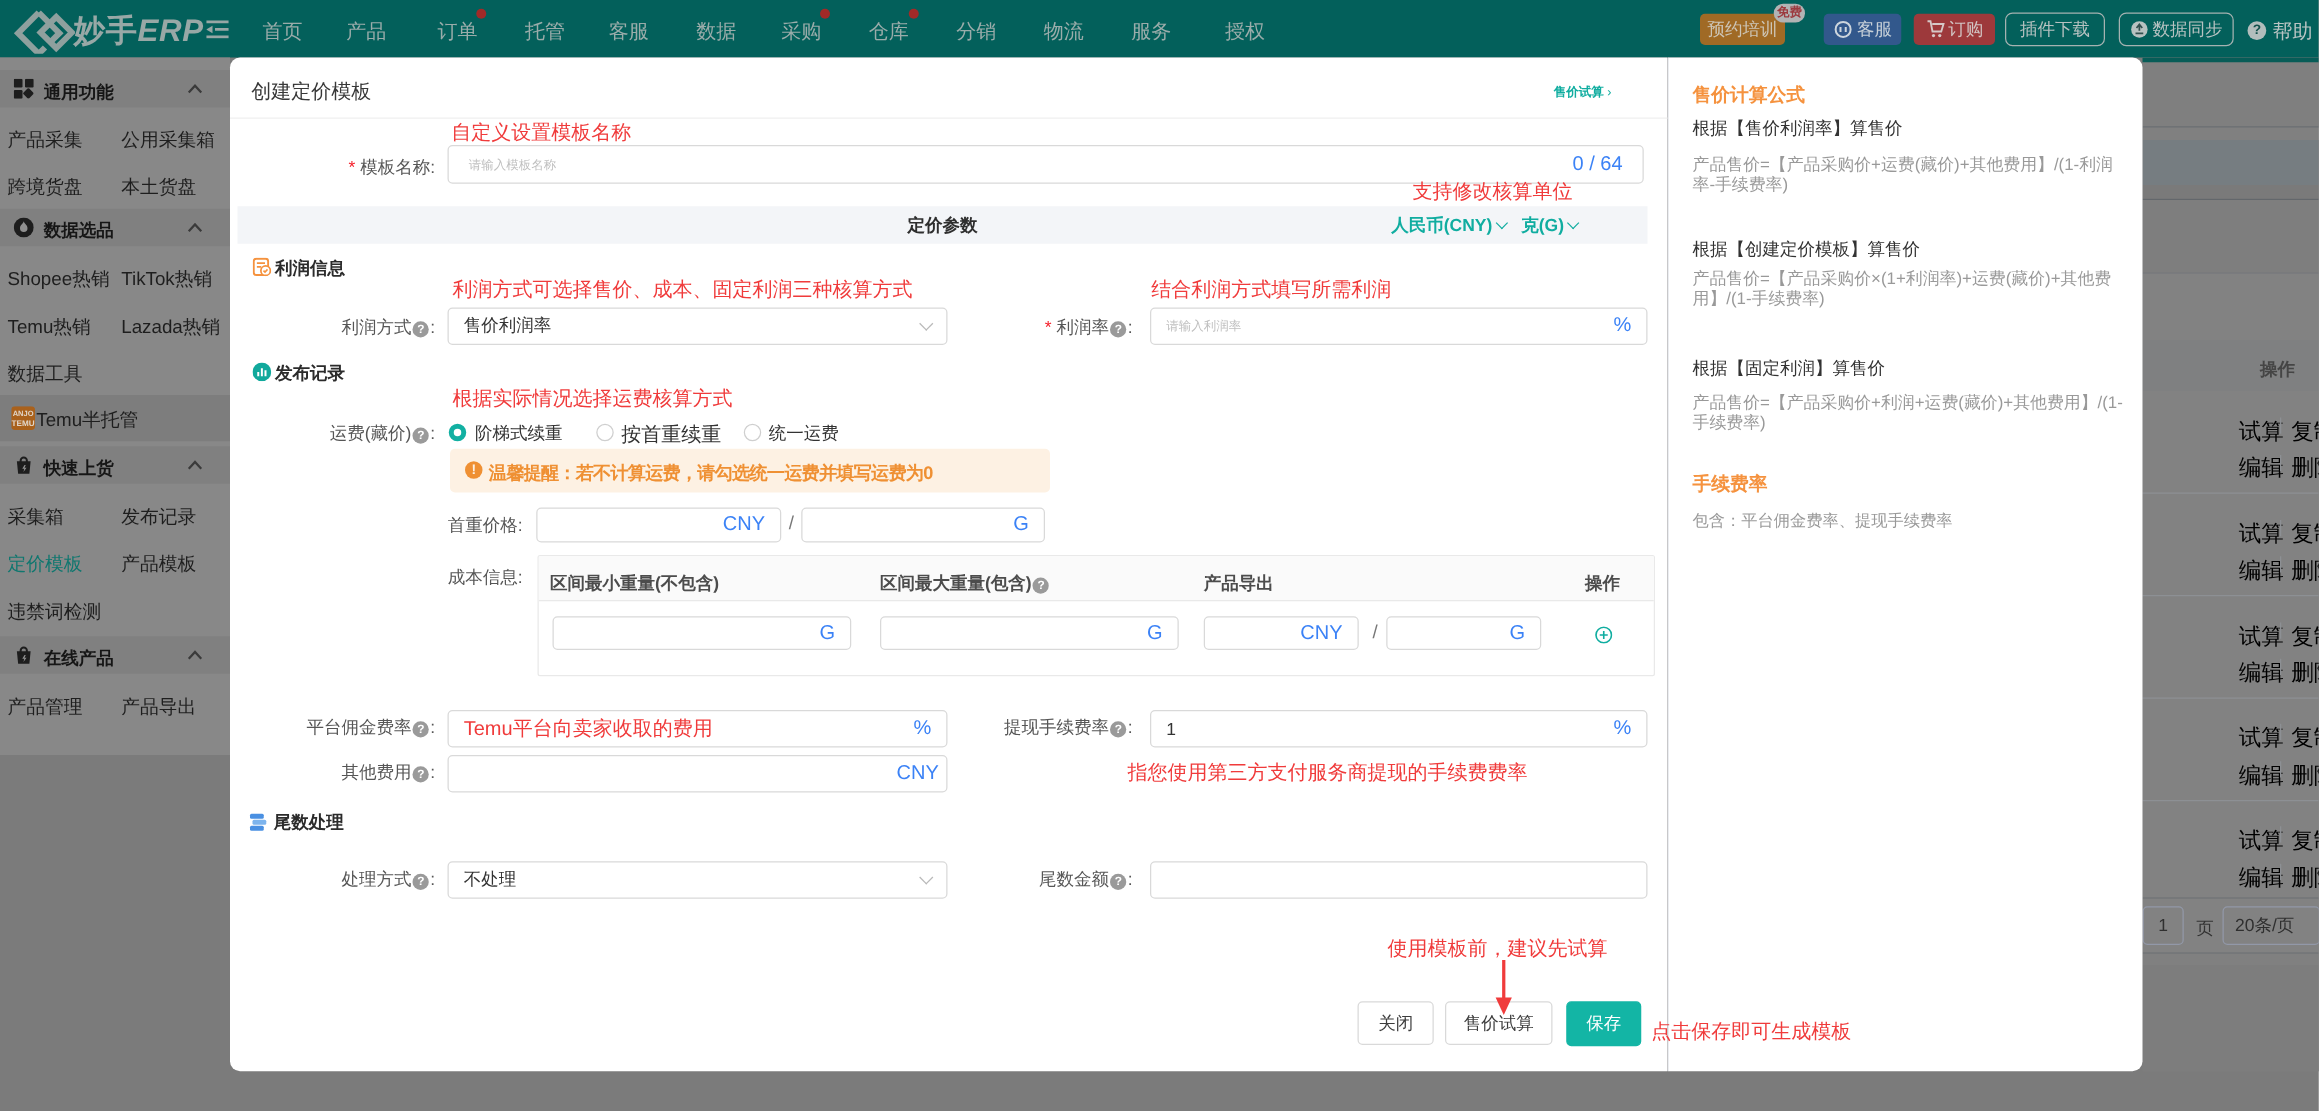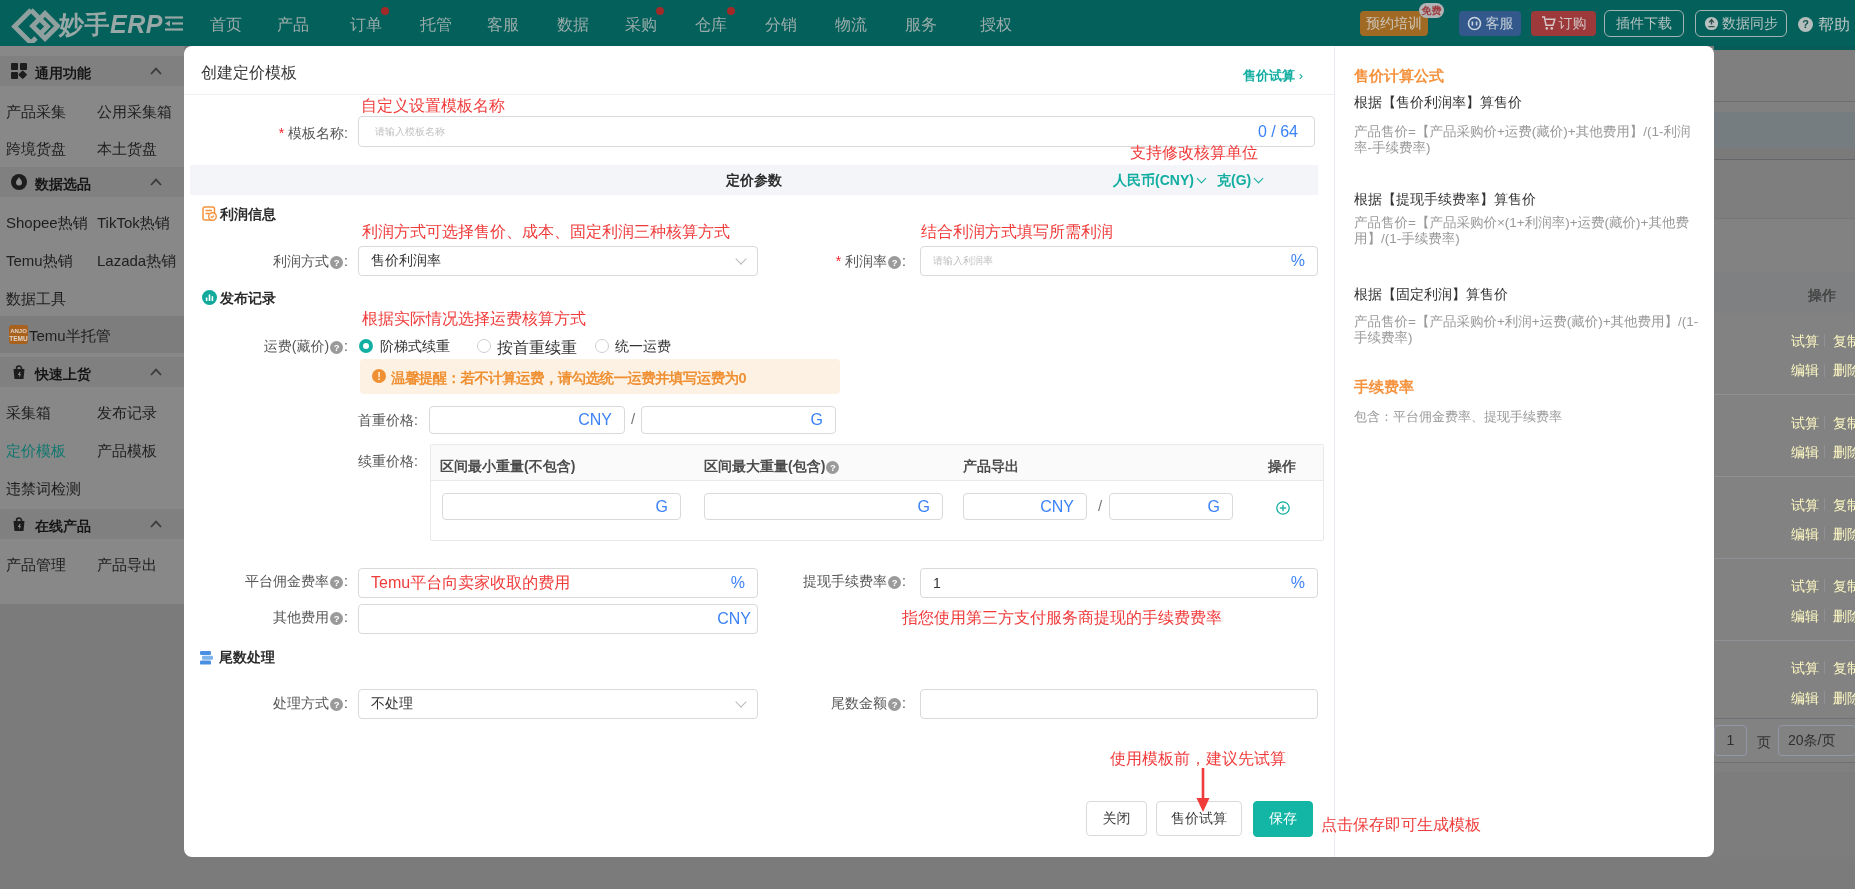--- a/index.html
+++ b/index.html
@@ -7,21 +7,21 @@
 .ab{position:absolute}
 .lbl{position:absolute;font-size:14px;color:#565656;text-align:right;white-space:nowrap}
 .inp{position:absolute;background:#fff;border:1px solid #d9d9d9;border-radius:4px;display:flex;align-items:center;white-space:nowrap}
 .ph{color:#bfbfbf;font-size:10px}
 .sfx{color:#3b82f6;font-size:16px;margin-left:auto}
 .red{position:absolute;color:#f03b3b;font-size:16px;white-space:nowrap}
 .sect{position:absolute;font-size:14px;font-weight:700;color:#2b2b2b;white-space:nowrap}
 .chev{display:inline-block;width:8px;height:8px;border-right:1.6px solid #b9b9b9;border-bottom:1.6px solid #b9b9b9;transform:rotate(45deg);margin-left:auto;margin-top:-4px}
 .q{display:inline-block;width:13px;height:13px;border-radius:50%;background:#9a9a9a;color:#fff;font-size:9.5px;line-height:13px;text-align:center;vertical-align:0px;font-weight:700;margin:0 1px}
 .thead{position:absolute;font-size:14px;font-weight:700;color:#4c4c4c;white-space:nowrap}
-.mlink{position:absolute;font-size:14px;color:#fef9c3;white-space:nowrap}
+.mlink{position:absolute;font-size:18px;color:#000000;white-space:nowrap}
 .sideitem{position:absolute;font-size:15px;color:#1e1e1e;white-space:nowrap}
 .sidehdr{position:absolute;font-size:14px;font-weight:700;color:#161616;white-space:nowrap}
 .topmenu{position:absolute;top:15px;font-size:16px;font-weight:500;color:#9aacaa;white-space:nowrap}
 .tbtn{position:absolute;top:11px;height:25px;border-radius:4px;display:flex;align-items:center;justify-content:center;font-size:14px;white-space:nowrap}
 .obtn{position:absolute;top:10px;height:27px;border:1px solid #a5b2b1;border-radius:6px;display:flex;align-items:center;justify-content:center;font-size:14px;color:#b7c2c1;white-space:nowrap}
 .btn{position:absolute;border:1px solid #d9d9d9;border-radius:4px;background:#fff;color:#3c3c3c;font-size:14px;display:flex;align-items:center;justify-content:center}
 </style></head><body>
 
 <div class="ab" style="left:0;top:0;width:1855px;height:46px;background:#03605b"></div>
 <svg class="ab" style="left:8px;top:5px" width="52" height="38" viewBox="0 0 52 38">
@@ -194,21 +194,21 @@
 <div class="ab" style="left:1714px;top:719px;width:141px;height:43px;background:#828282"></div>
 <div class="ab" style="left:1714px;top:725px;width:33px;height:31px;border:1px solid #9298a8;border-radius:4px;text-align:center;line-height:29px;font-size:14px;color:#2f2f2f">1</div>
 <div class="ab" style="left:1757px;top:734px;font-size:14px;color:#333">页</div>
 <div class="ab" style="left:1778px;top:725px;width:78px;height:31px;border:1px solid #9298a8;border-radius:4px;line-height:29px;font-size:14px;color:#2f2f2f;padding-left:9px">20条/页</div>
 <div class="ab" style="left:1714px;top:762px;width:141px;height:1px;background:#6d7074"></div>
 <div class="ab" style="left:1714px;top:763px;width:141px;height:9px;background:#808080"></div>
 <div class="ab" style="left:1714px;top:772px;width:141px;height:85px;background:#7d7d7d"></div>
 <div class="ab" style="left:184px;top:46px;width:1150px;height:811px;background:#fff;border-radius:8px 0 0 8px"></div>
 <div class="ab" style="left:1334px;top:46px;width:380px;height:811px;background:#fff;border-left:1px solid #e9ecf2;border-radius:0 8px 8px 0"></div>
 <div class="ab" style="left:201px;top:63px;font-size:16px;font-weight:500;color:#383838">创建定价模板</div>
-<div class="ab" style="left:1243px;top:67px;font-size:13px;font-weight:600;color:#10ada0">售价试算 <span style="font-weight:400">›</span></div>
+<div class="ab" style="left:1243px;top:67px;font-size:10px;font-weight:600;color:#10ada0">售价试算 <span style="font-weight:400">›</span></div>
 <div class="ab" style="left:184px;top:94px;width:1150px;height:1px;background:#f0f0f0"></div>
 <div class="lbl" style="left:148px;top:125px;width:200px"><span style="color:#f5222d">* </span>模板名称:</div>
 <div class="inp" style="left:358px;top:116px;width:957px;height:31px;padding:0 16px">
     <span class="ph">请输入模板名称</span>
     <span class="sfx">0 / 64</span>
   </div>
 <div class="ab" style="left:190px;top:165px;width:1128px;height:30px;background:#f3f5f8"></div>
 <div class="ab" style="left:190px;top:172px;width:1128px;text-align:center;font-size:14px;font-weight:700;color:#2e2e2e">定价参数</div>
 <div class="ab" style="left:1113px;top:172px;font-size:14px;font-weight:600;color:#10ada0;background:#f3f5f8">人民币(CNY) <span style="display:inline-block;width:7px;height:7px;border-right:1.6px solid #10ada0;border-bottom:1.6px solid #10ada0;transform:rotate(45deg);vertical-align:3px"></span></div>
 <div class="ab" style="left:1217px;top:172px;font-size:14px;font-weight:600;color:#10ada0;background:#f3f5f8">克(G) <span style="display:inline-block;width:7px;height:7px;border-right:1.6px solid #10ada0;border-bottom:1.6px solid #10ada0;transform:rotate(45deg);vertical-align:3px"></span></div>
@@ -252,21 +252,21 @@
 <div class="ab" style="left:372px;top:369px;width:14px;height:14px;border-radius:50%;background:#ef9033;color:#fdf1e3;text-align:center;line-height:14px;font-size:11px;font-weight:700">!</div>
 <div class="ab" style="left:391px;top:369px;font-size:14.5px;font-weight:600;color:#ef9033;letter-spacing:-0.6px">温馨提醒：若不计算运费，请勾选统一运费并填写运费为0</div>
 <div class="lbl" style="left:218px;top:412px;width:200px">首重价格:</div>
 <div class="inp" style="left:429px;top:406px;width:196px;height:28px;padding:0 12px">
     <span class="sfx">CNY</span>
   </div>
 <div class="ab" style="left:631px;top:410px;font-size:15px;color:#777">/</div>
 <div class="inp" style="left:641px;top:406px;width:195px;height:28px;padding:0 12px">
     <span class="sfx">G</span>
   </div>
-<div class="lbl" style="left:218px;top:453px;width:200px">续重价格:</div>
+<div class="lbl" style="left:218px;top:453px;width:200px">成本信息:</div>
 <div class="ab" style="left:430px;top:444px;width:894px;height:97px;border:1px solid #e9e9e9;border-radius:2px;background:#fff"></div>
 <div class="ab" style="left:431px;top:445px;width:892px;height:36px;background:#fafafa;border-bottom:1px solid #e9e9e9"></div>
 <div class="thead" style="left:440px;top:458px">区间最小重量(不包含)</div>
 <div class="thead" style="left:704px;top:458px">区间最大重量(包含)<span class="q">?</span></div>
 <div class="thead" style="left:963px;top:458px">产品导出</div>
 <div class="thead" style="left:1268px;top:458px">操作</div>
 <div class="inp" style="left:442px;top:493px;width:239px;height:27px;padding:0 12px">
     <span class="sfx">G</span>
   </div>
 <div class="inp" style="left:704px;top:493px;width:239px;height:27px;padding:0 12px">
@@ -313,21 +313,21 @@
     <span class="chev"></span>
   </div>
 <div class="lbl" style="left:706px;top:695px;width:200px">尾数金额<span class="q">?</span>:</div>
 <div class="inp" style="left:920px;top:689px;width:398px;height:30px"></div>
 <div class="btn" style="left:1086px;top:801px;width:61px;height:35px">关闭</div>
 <div class="btn" style="left:1156px;top:801px;width:86px;height:35px">售价试算</div>
 <div class="btn" style="left:1253px;top:801px;width:60px;height:36px;background:#13b5a5;border-color:#13b5a5;color:#fff">保存</div>
 <div class="ab" style="left:1354px;top:67px;font-size:15px;font-weight:700;color:#f5923e">售价计算公式</div>
 <div class="ab" style="left:1354px;top:94px;font-size:14px;color:#333">根据【售价利润率】算售价</div>
 <div class="ab" style="left:1354px;top:124px;font-size:13.5px;color:#999;line-height:15.5px;white-space:nowrap">产品售价=【产品采购价+运费(藏价)+其他费用】/(1-利润<br>率-手续费率)</div>
-<div class="ab" style="left:1354px;top:191px;font-size:14px;color:#333">根据【提现手续费率】算售价</div>
+<div class="ab" style="left:1354px;top:191px;font-size:14px;color:#333">根据【创建定价模板】算售价</div>
 <div class="ab" style="left:1354px;top:215px;font-size:13.5px;color:#999;line-height:15.5px;white-space:nowrap">产品售价=【产品采购价×(1+利润率)+运费(藏价)+其他费<br>用】/(1-手续费率)</div>
 <div class="ab" style="left:1354px;top:286px;font-size:14px;color:#333">根据【固定利润】算售价</div>
 <div class="ab" style="left:1354px;top:314px;font-size:13.5px;color:#999;line-height:15.5px;white-space:nowrap">产品售价=【产品采购价+利润+运费(藏价)+其他费用】/(1-<br>手续费率)</div>
 <div class="ab" style="left:1354px;top:378px;font-size:15px;font-weight:700;color:#f5923e">手续费率</div>
 <div class="ab" style="left:1354px;top:408px;font-size:13px;color:#999">包含：平台佣金费率、提现手续费率</div>
 <div class="red" style="left:361px;top:96px">自定义设置模板名称</div>
 <div class="red" style="left:1130px;top:143px">支持修改核算单位</div>
 <div class="red" style="left:362px;top:222px">利润方式可选择售价、成本、固定利润三种核算方式</div>
 <div class="red" style="left:921px;top:222px">结合利润方式填写所需利润</div>
 <div class="red" style="left:362px;top:309px">根据实际情况选择运费核算方式</div>

